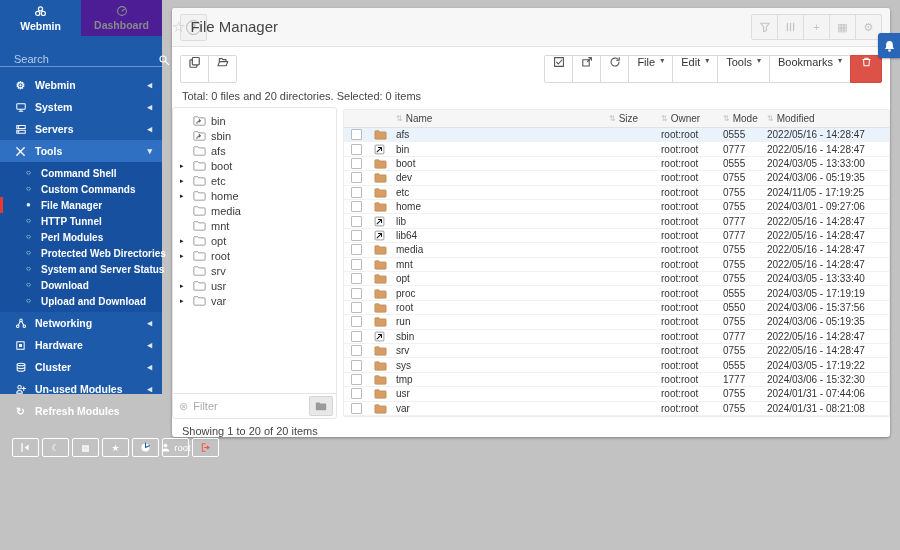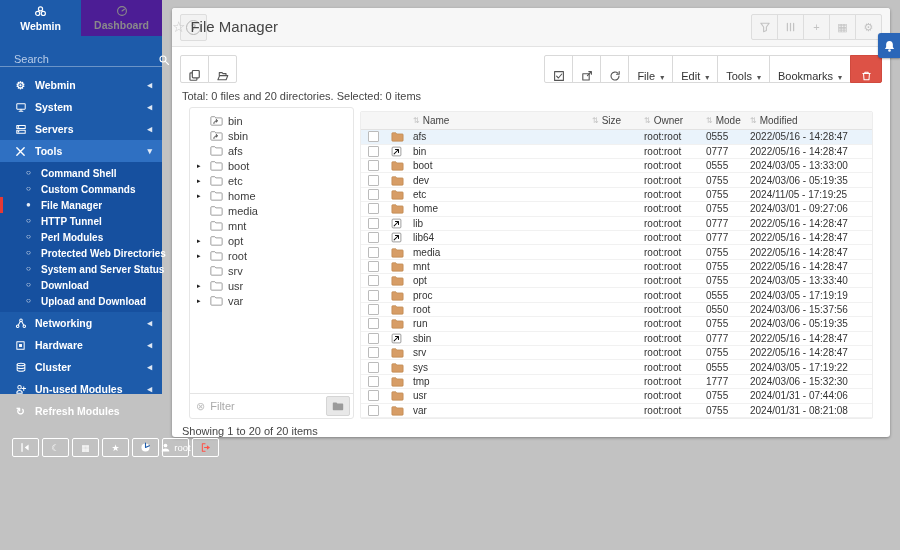--- a/index.html
+++ b/index.html
@@ -34,32 +34,32 @@
   .help-btn .qcircle{width:13px;height:13px;border:1px solid #b5b5b5;border-radius:50%;display:flex;align-items:center;justify-content:center;font-size:8.5px;font-weight:bold}
   .page-title{position:absolute;left:0;right:0;font-size:15px;color:#454545;pointer-events:none}
   .page-title .star{color:#c9c9c9;font-size:15px;margin-right:5px}
   .header-right{margin-left:auto;margin-right:8px;display:flex;z-index:1}
   .hbtn{width:25px;height:24px;border:1px solid #ddd;background:#f4f4f4;color:#c3c3c3;display:flex;align-items:center;justify-content:center;margin-left:-1px;cursor:pointer;font-size:11px}
   .hbtn:first-child{border-radius:2px 0 0 2px}.hbtn:last-child{border-radius:0 2px 2px 0}
   
   .bell-tab{position:absolute;right:0;top:33px;width:22px;height:25px;background:#2a66b8;border-radius:3px 0 0 3px;display:flex;align-items:center;justify-content:center;box-shadow:0 1px 2px rgba(0,0,0,.3);cursor:pointer;z-index:5}
   
   .toolbar{display:flex;align-items:center;padding:8px 8px 4px 8px}
-  .tbtn{height:26px;min-width:27px;border:1px solid #d9d9d9;background:#fff;color:#555;display:flex;align-items:flex-end;justify-content:center;cursor:pointer;font-size:11px;border-radius:2px;margin-right:-1px}
+  .tbtn{height:26px;min-width:27px;border:1px solid #d9d9d9;background:#fff;color:#555;display:flex;align-items:flex-start;justify-content:center;cursor:pointer;font-size:11px;border-radius:2px;margin-right:-1px}
   .tgroup{display:flex}
   .tgroup .tbtn{border-radius:0}
   .tgroup .tbtn:first-child{border-radius:2px 0 0 2px}
   .tgroup .tbtn:last-child{border-radius:0 2px 2px 0;margin-right:0}
   .tbtn.drop{padding:0 8px;color:#333}
   .tbtn.drop .caret{font-size:8px;margin-left:5px;color:#555}
   .tbtn.danger{background:#dd5246;border-color:#d04a3e;color:#fff;width:30px}
   .toolbar .right{margin-left:auto;display:flex}
   .status-line{font-size:11px;color:#454545;margin:3px 0 5px 10px}
   
-  .content{display:flex;align-items:flex-end;padding:0 17px}
+  .content{display:flex;align-items:center;padding:0 0}
   .tree-panel{width:165px;flex:none;border:1px solid #e6e6e6;border-radius:3px;height:312px;position:relative;box-sizing:border-box;padding-top:5px;background:#fff}
   .titem{display:flex;align-items:center;height:15px;font-size:11px;color:#3c3c3c;cursor:pointer}
   .titem .arrow{width:13px;padding-left:7px;font-size:7px;color:#222;flex:none}
   .titem .ficon{margin-right:5px;display:inline-flex;flex:none}
   .filter-bar{position:absolute;left:0;right:0;bottom:0;height:24px;border-top:1px solid #e4e4e4;display:flex;align-items:center;padding:0 3px}
   .filter-bar .clear{color:#c0c0c0;font-size:11px;margin:0 3px;cursor:pointer}
   .filter-bar input{flex:1;border:none;outline:none;font-size:11px;color:#555;font-family:Liberation Sans, sans-serif;min-width:0}
   .filter-bar input::placeholder{color:#aaa}
   .filter-bar .fbtn{width:22px;height:18px;background:#e8e8e8;border:1px solid #d5d5d5;border-radius:2px;display:flex;align-items:center;justify-content:center;cursor:pointer;flex:none}
   

